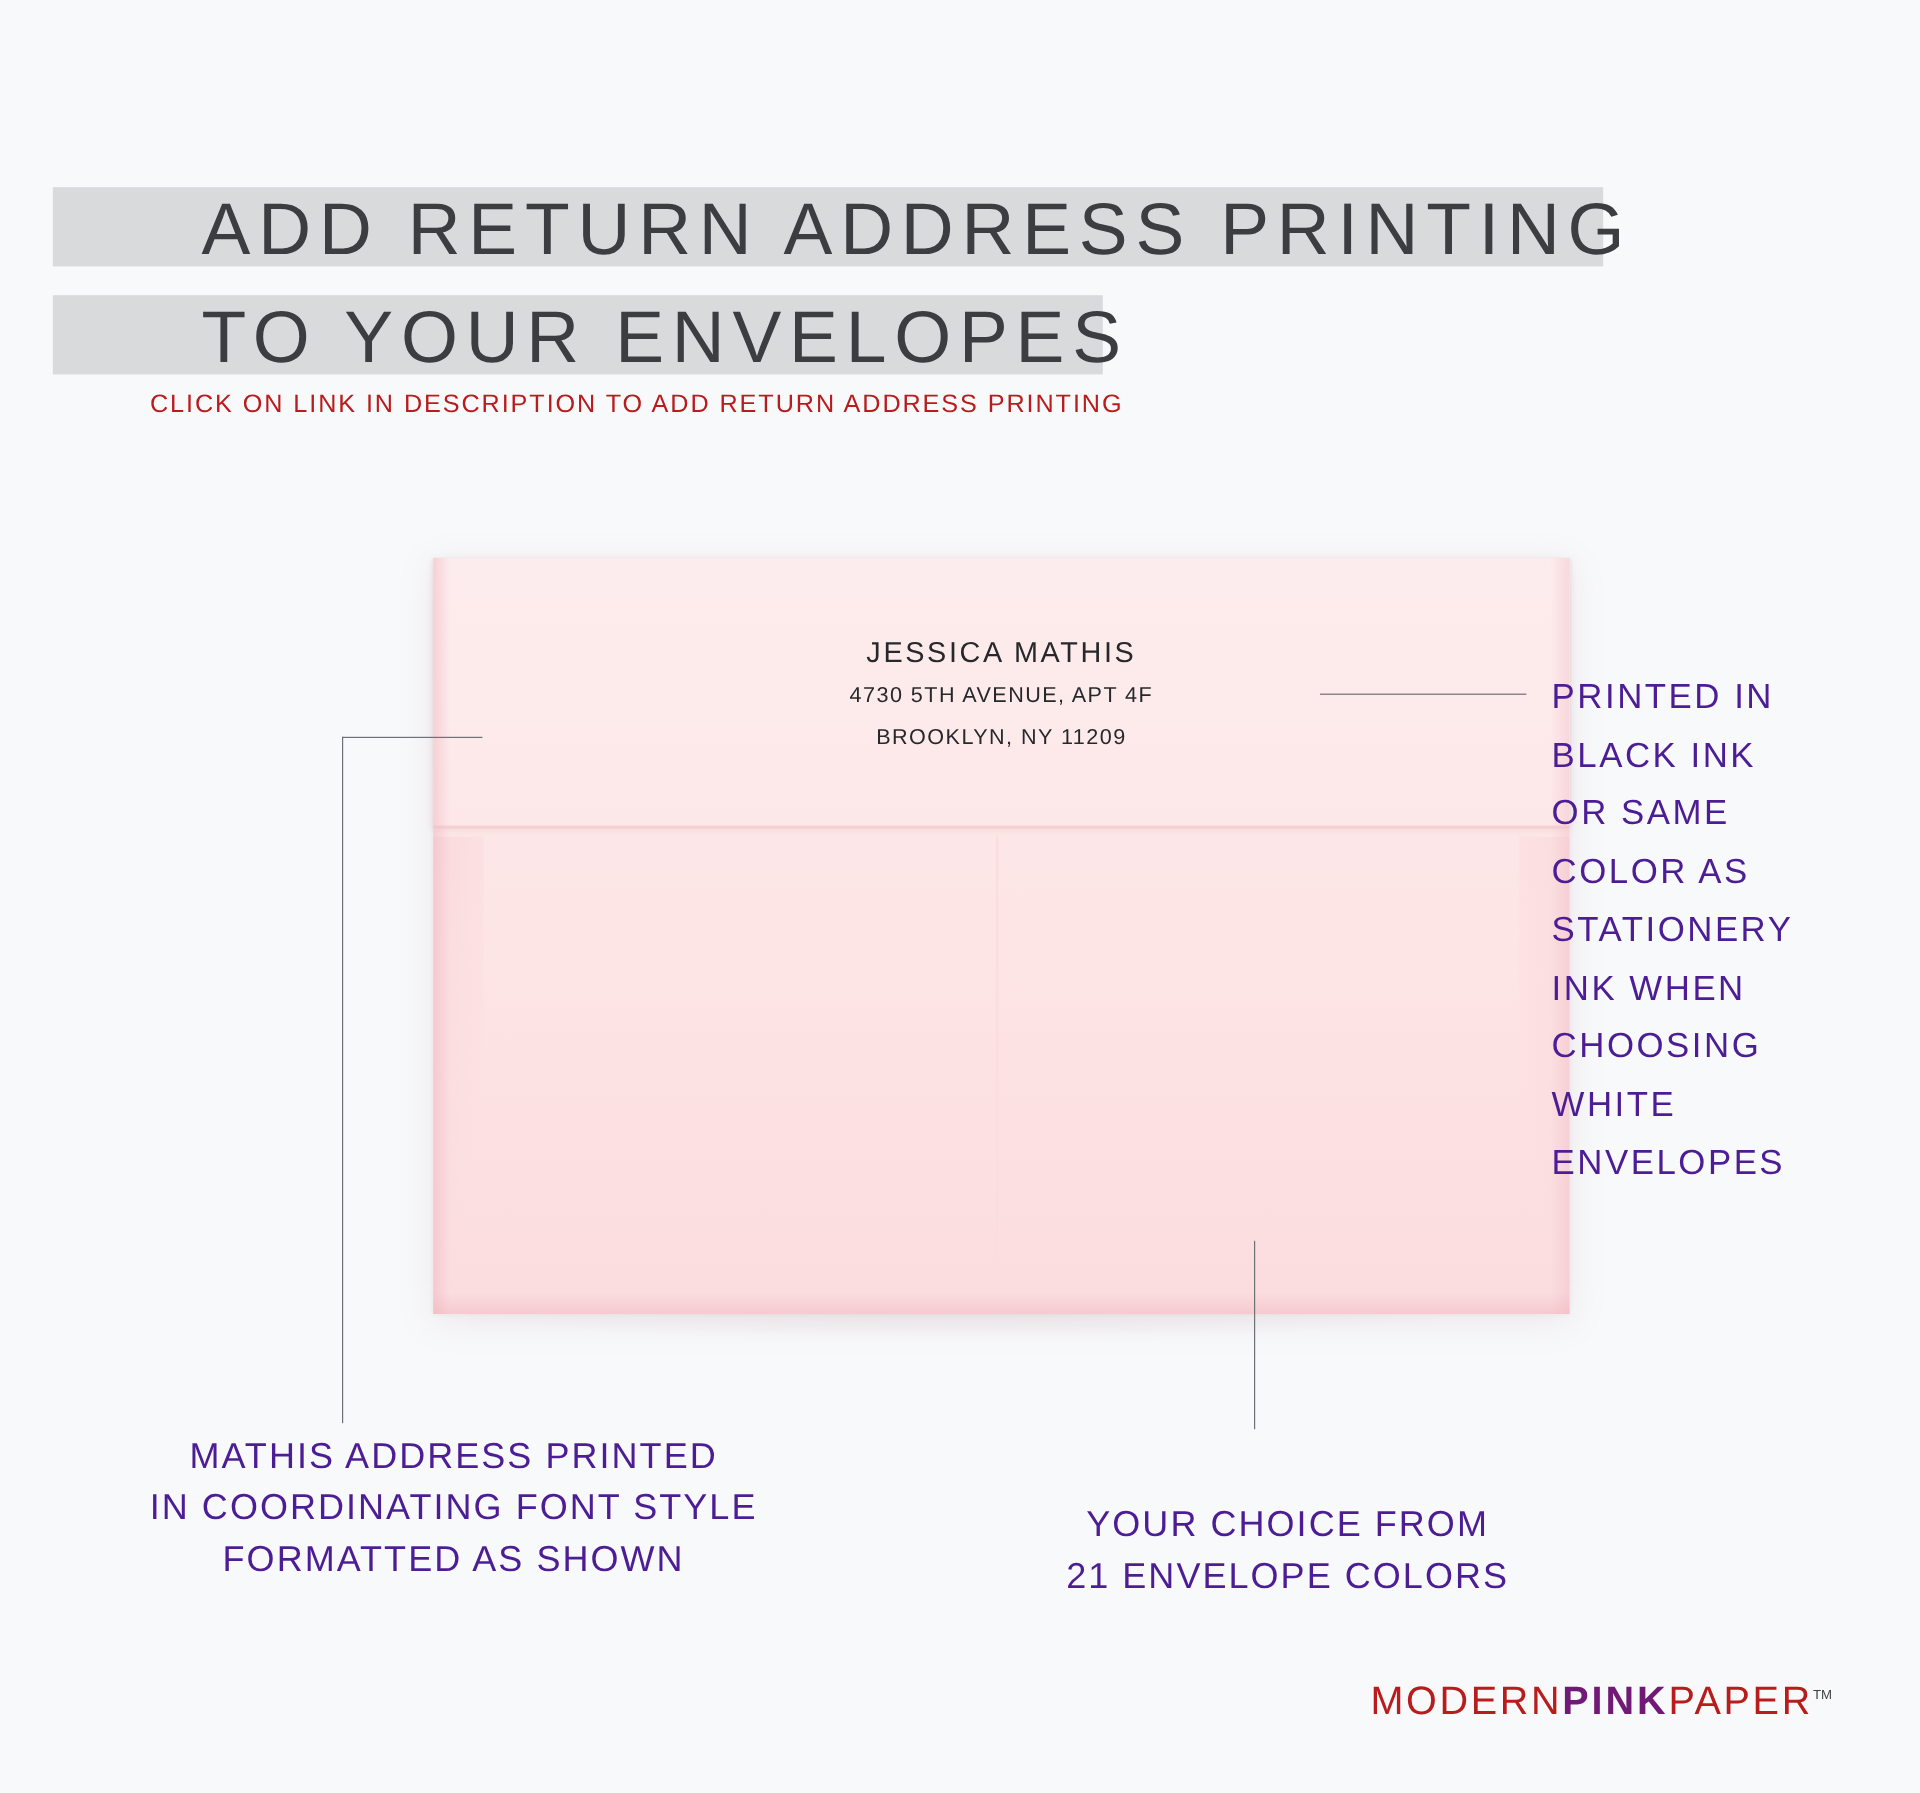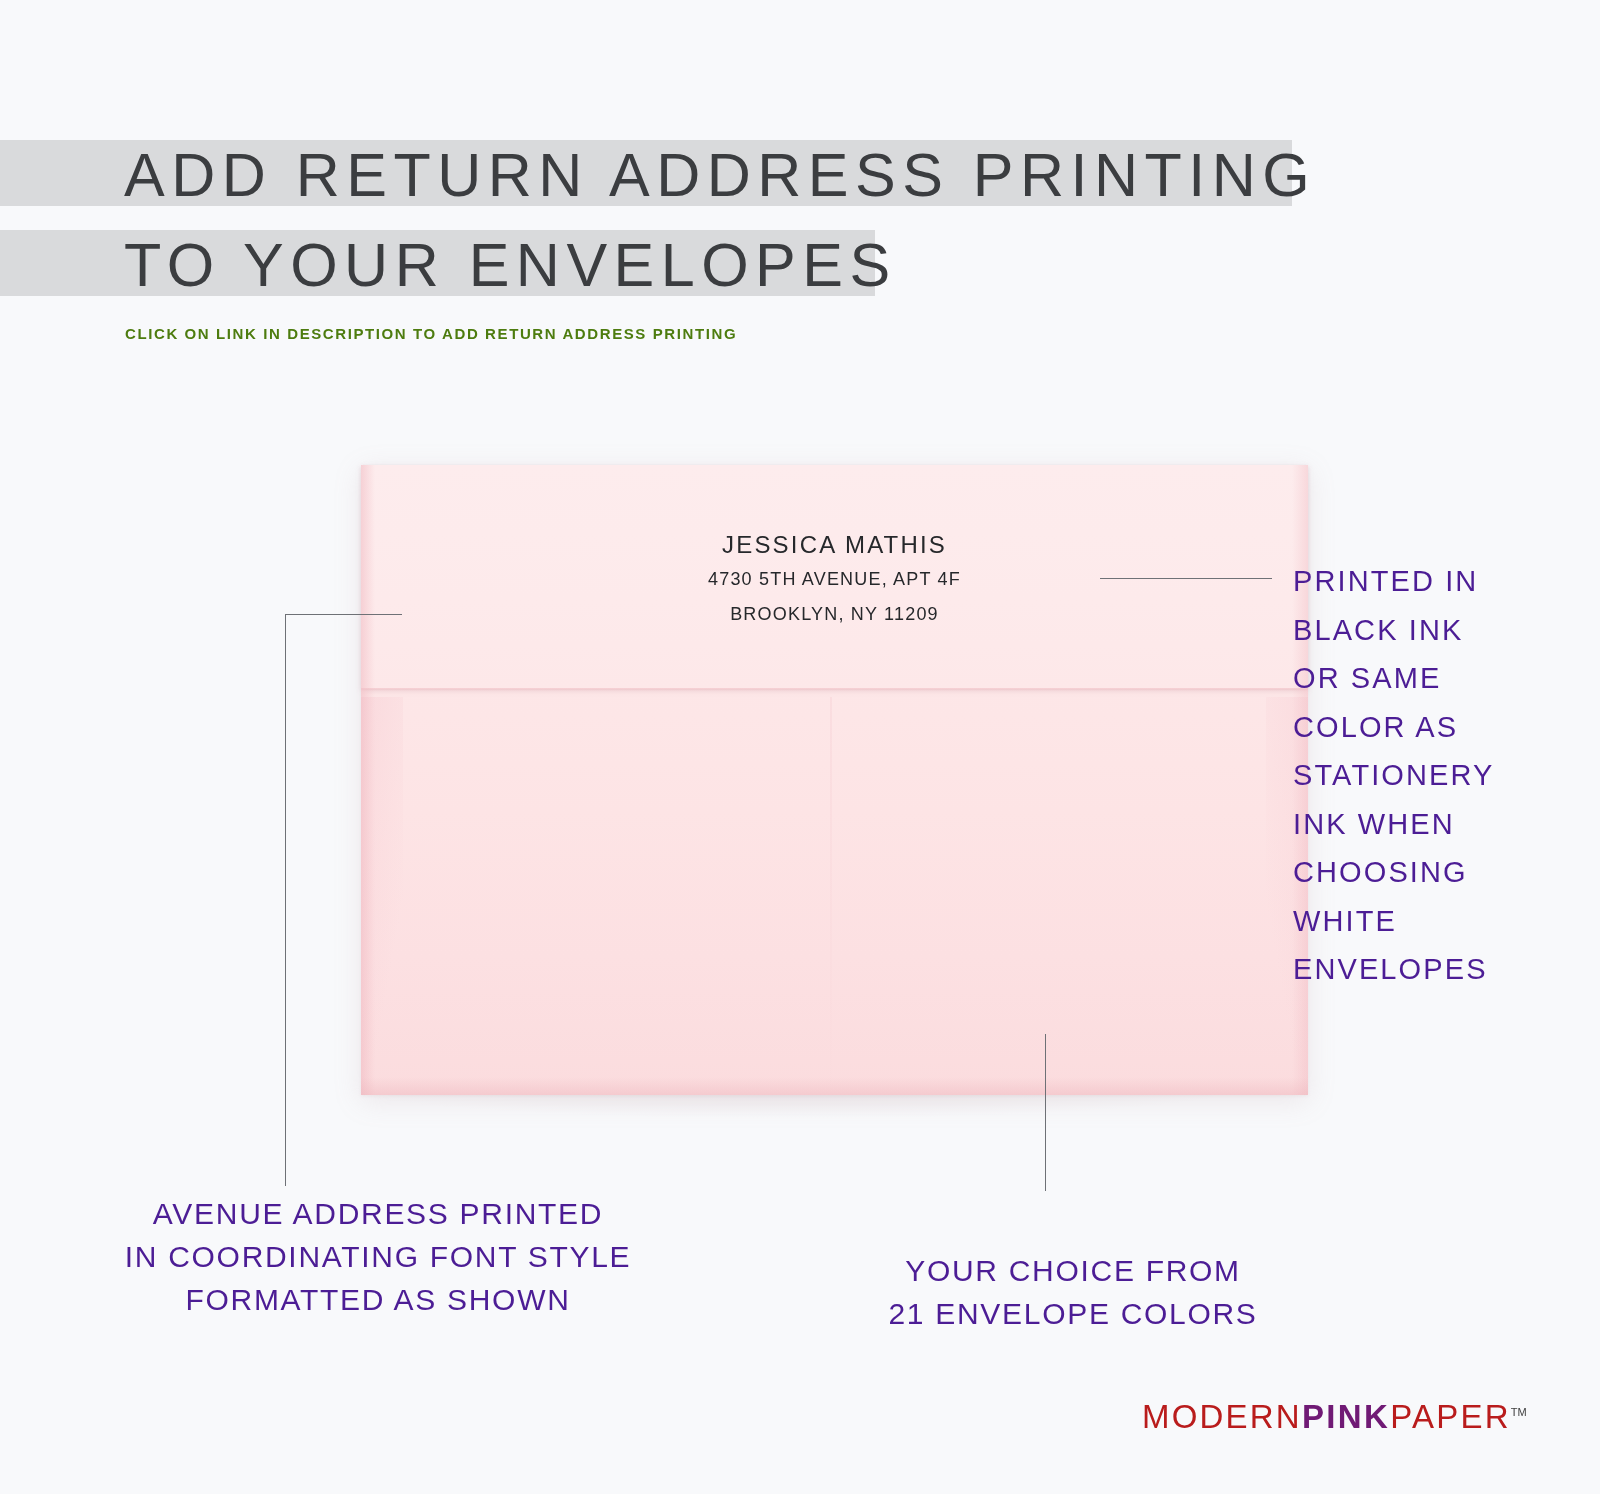--- a/index.html
+++ b/index.html
@@ -5,41 +5,40 @@
   * { margin:0; padding:0; box-sizing:border-box; }
   html,body { width:1600px; height:1494px; }
   body {
     position:relative;
     background:#f8f9fb;
     font-family:"Liberation Sans", sans-serif;
     overflow:hidden;
   }
 
   
-  #headline { position:absolute; left:0; top:140px; width:100%; }
+  #headline { position:absolute; left:0; top:156px; width:100%;padding-left:44px; }
   .hl-row { position:relative; height:82px; }
   .hl-bar {
     position:absolute; top:0; left:0; height:66px;
     background:#d9dadc;
   }
   .hl-bar.row1 { width:1292px; }
   .hl-bar.row2 { width:875px; top:8px; }
   .hl-text {
     position:absolute; left:124px; top:-2px;
     font-size:61px; letter-spacing:6.5px; color:#3b3d40;
     font-weight:400; white-space:nowrap; line-height:74px;
     font-family:"Liberation Sans", sans-serif;
   }
   .hl-row.r2 .hl-text { top:6px; }
 
   #subtitle {
     position:absolute; left:125px; top:325px;
-    font-size:15px; letter-spacing:1.6px; color:#4d7c0f;
+    font-size:21px; letter-spacing:1.6px; color:#b91c1c;
     white-space:nowrap;
-    font-weight:bold;
   }
 
   
   #envelope {
     position:absolute; left:361px; top:465px;
     width:947px; height:630px;
   }
   #env-body {
     position:absolute; inset:0;
     background:linear-gradient(180deg,#fde9ea 0%,#fde7e8 32%,#fde4e5 55%,#fce0e2 78%,#fbdcde 100%);
@@ -191,21 +190,21 @@
   <div>OR SAME</div>
   <div>COLOR AS</div>
   <div>STATIONERY</div>
   <div>INK WHEN</div>
   <div>CHOOSING</div>
   <div>WHITE</div>
   <div>ENVELOPES</div>
 </div>
 
 <div class="callout" id="callout-bottom-left">
-  <div>AVENUE ADDRESS PRINTED</div>
+  <div>MATHIS ADDRESS PRINTED</div>
   <div>IN COORDINATING FONT STYLE</div>
   <div>FORMATTED AS SHOWN</div>
 </div>
 
 <div class="callout" id="callout-bottom-center">
   <div>YOUR CHOICE FROM</div>
   <div>21 ENVELOPE COLORS</div>
 </div>
 
 <div id="logo"><span class="navy">MODERN</span><span class="pink">PINK</span><span class="navy">PAPER</span><span class="tm">TM</span></div>

